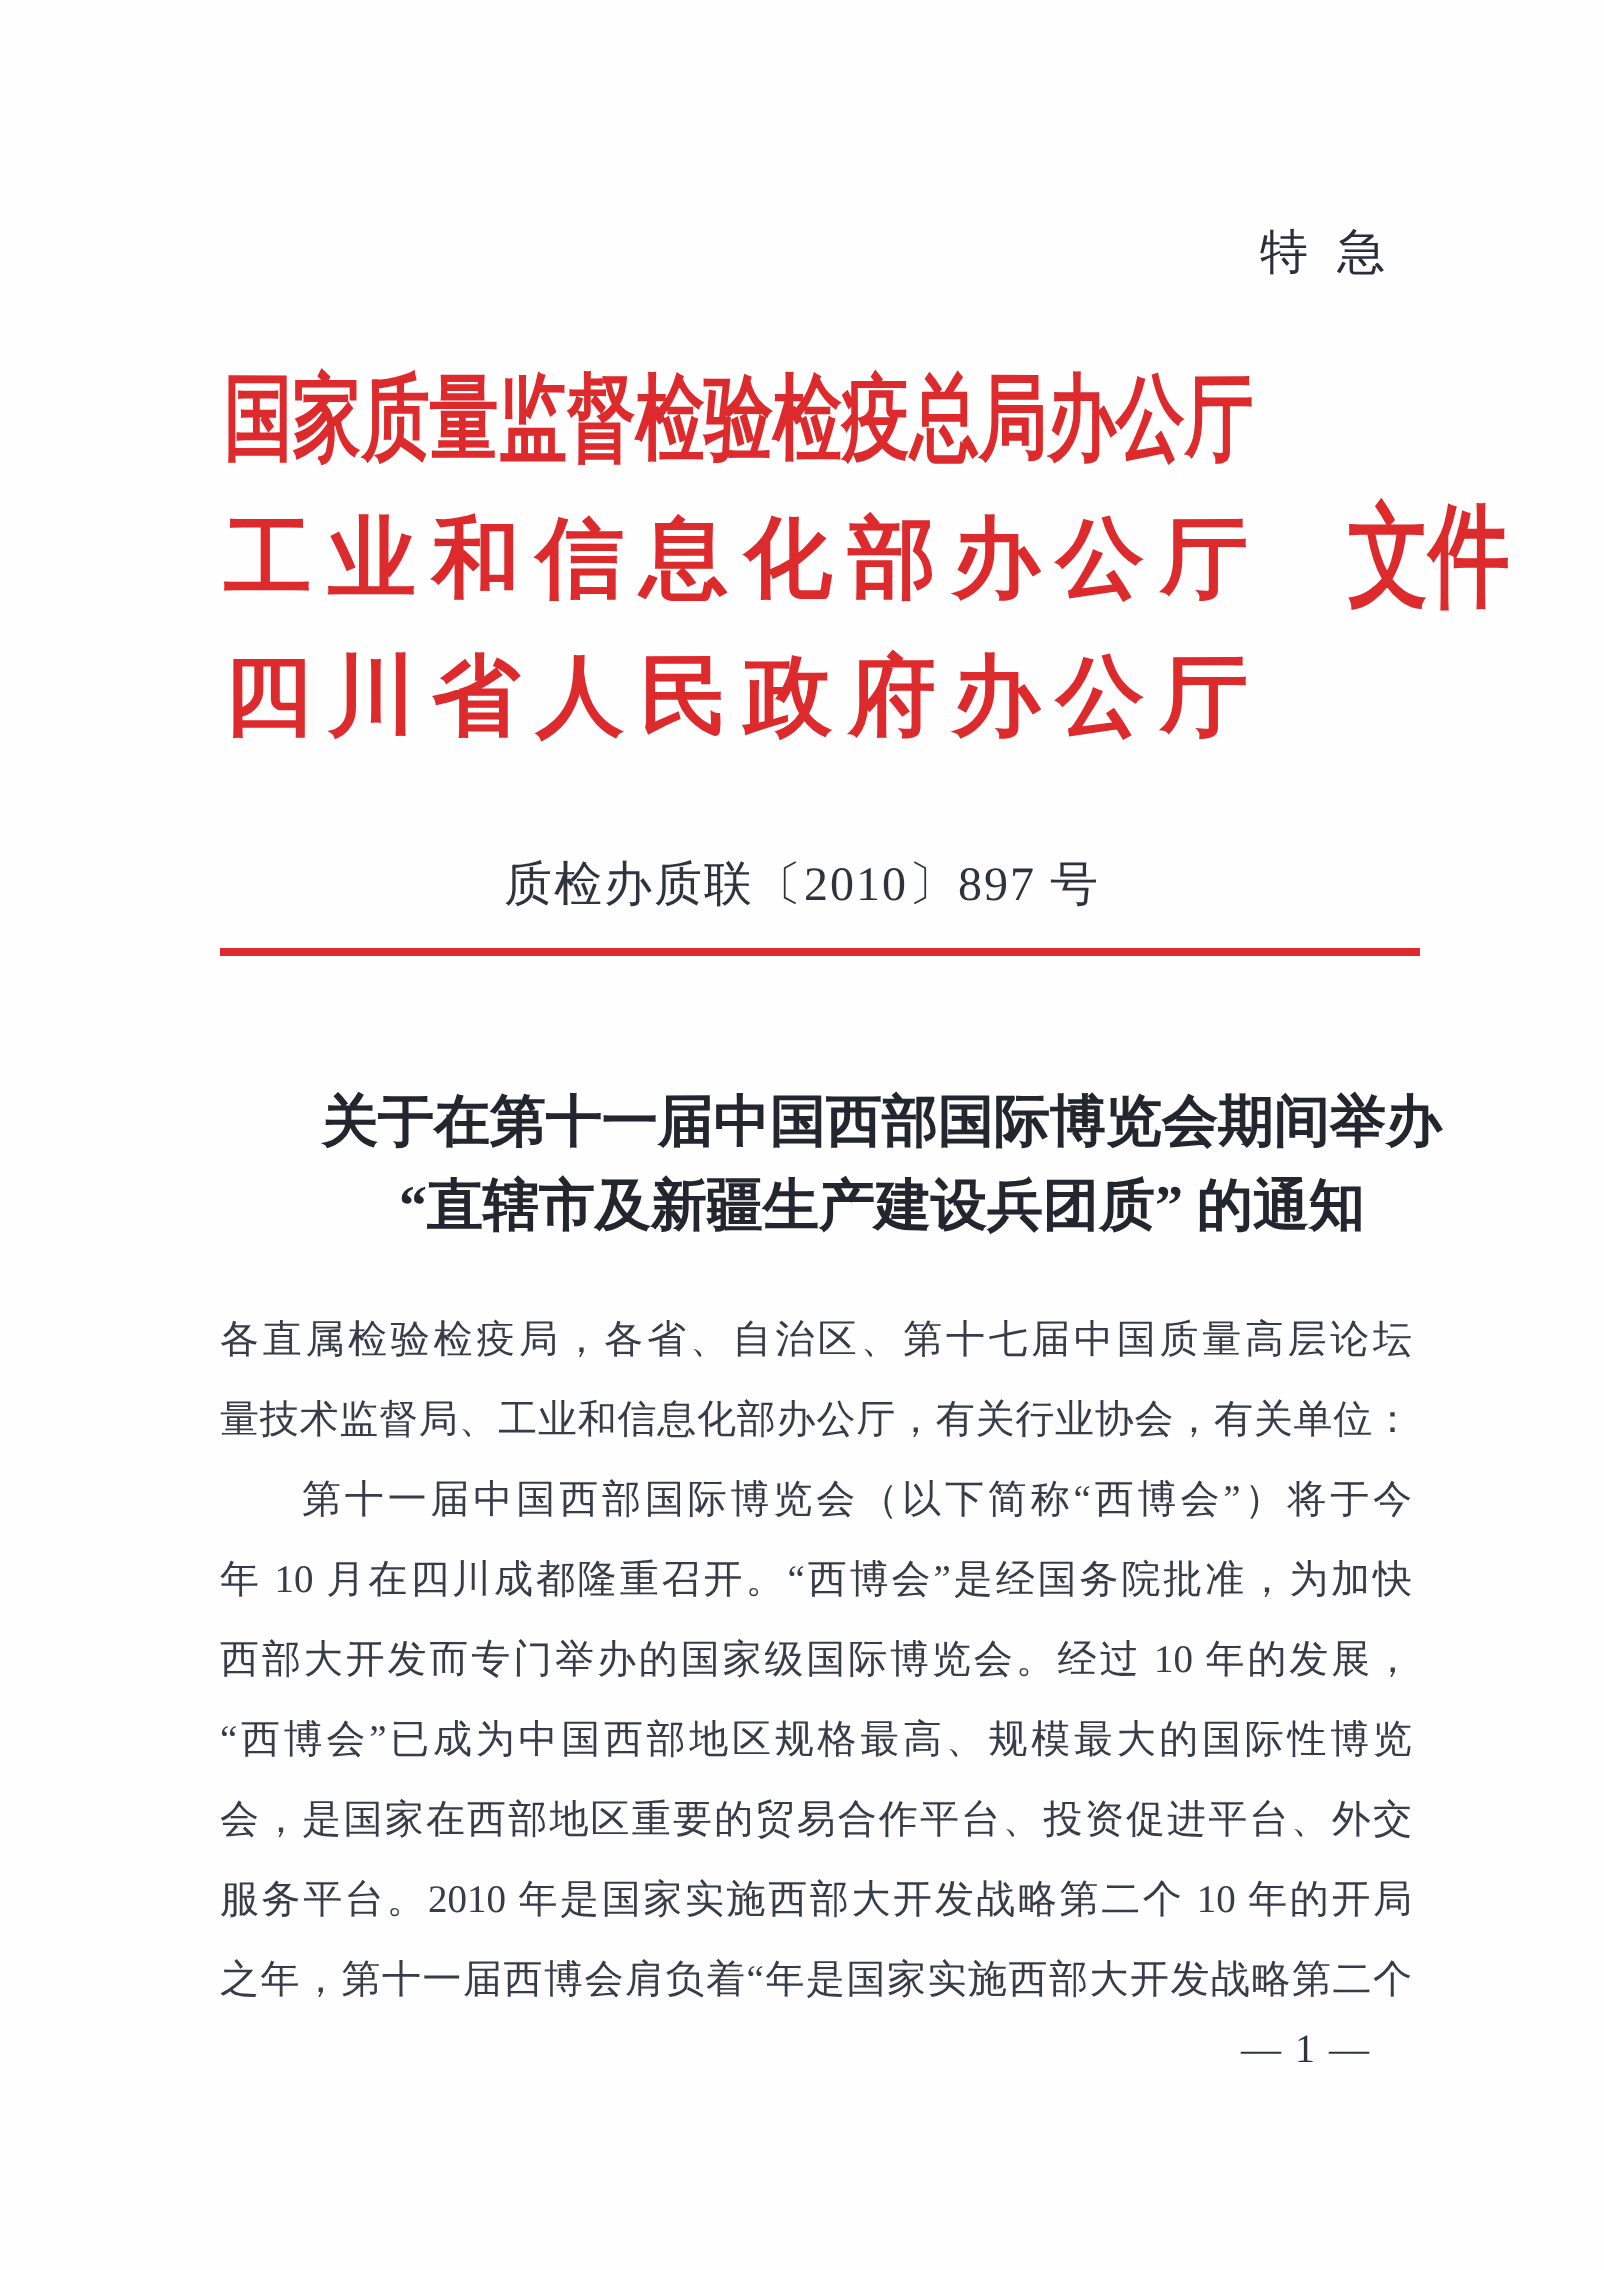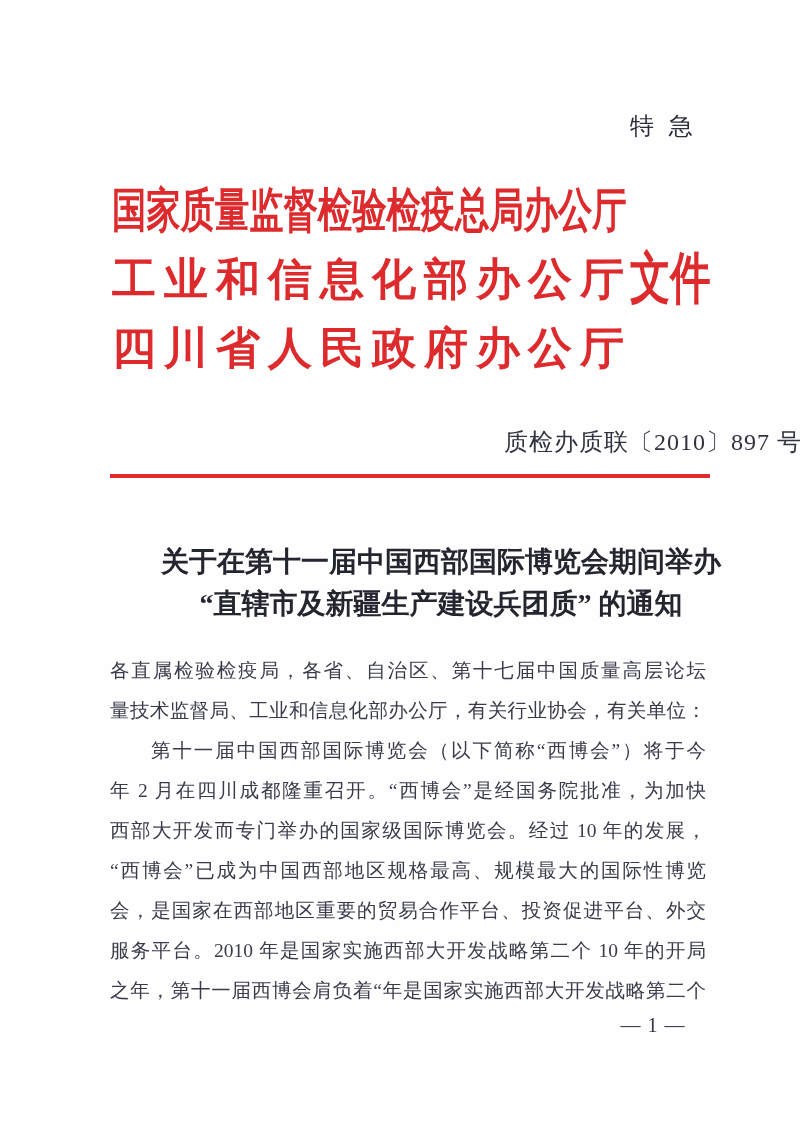--- a/index.html
+++ b/index.html
@@ -17,20 +17,21 @@
     font-family:"Liberation Sans", sans-serif;
     font-size:24px; font-weight:normal;
     letter-spacing:4px; white-space:nowrap;
     color:#2a2d3a;
   }
   
   .letterhead {
     position:absolute; top:186px; left:112px; width:600px;
     display:flex; align-items:center;
     color:#dd2a2c;
+    gap:44px;
   }
   .agency-col { width:512px; }
   .agency-condensed { height:48px; margin-bottom:23px; overflow:visible; }
   .agency-condensed .inner {
     display:inline-block; white-space:nowrap;
     font-size:47px; line-height:48px; font-weight:bold;
     transform:scaleX(0.73); transform-origin:0 50%;
   }
   .agency-spread {
     font-size:44px; line-height:46px; height:46px;
@@ -41,21 +42,21 @@
   .agency-spread:last-child { margin-bottom:0; }
   .doc-type {
     display:inline-block;
     font-size:56px; font-weight:bold; white-space:nowrap;
     transform:scale(0.72,1); transform-origin:0 50%;
     margin-left:6px;
   }
   
   .doc-number {
     position:absolute; top:426px; left:0; width:802px;
-    text-align:right;
+    text-align:center;
     font-size:24px; letter-spacing:1px;
     color:#30333f;
   }
   
   .rule {
     position:absolute; top:474px; left:110px;
     width:600px; height:4px;
     background:#dd2a2c;
   }
   
@@ -109,21 +110,21 @@
 
   <div class="title">
     <div>关于在第十一届中国西部国际博览会期间举办</div>
     <div>“直辖市及新疆生产建设兵团质” 的通知</div>
   </div>
 
   <div class="body-text">
     <div class="bline">各直属检验检疫局，各省、自治区、第十七届中国质量高层论坛</div>
     <div class="bline">量技术监督局、工业和信息化部办公厅，有关行业协会，有关单位：</div>
     <div class="bline indent">第十一届中国西部国际博览会（以下简称“西博会”）将于今</div>
-    <div class="bline">年 2 月在四川成都隆重召开。“西博会”是经国务院批准，为加快</div>
+    <div class="bline">年 10 月在四川成都隆重召开。“西博会”是经国务院批准，为加快</div>
     <div class="bline">西部大开发而专门举办的国家级国际博览会。经过 10 年的发展，</div>
     <div class="bline">“西博会”已成为中国西部地区规格最高、规模最大的国际性博览</div>
     <div class="bline">会，是国家在西部地区重要的贸易合作平台、投资促进平台、外交</div>
     <div class="bline">服务平台。2010 年是国家实施西部大开发战略第二个 10 年的开局</div>
     <div class="bline">之年，第十一届西博会肩负着“年是国家实施西部大开发战略第二个</div>
   </div>
 
   <div class="page-num">— 1 —</div>
 
 </div>

